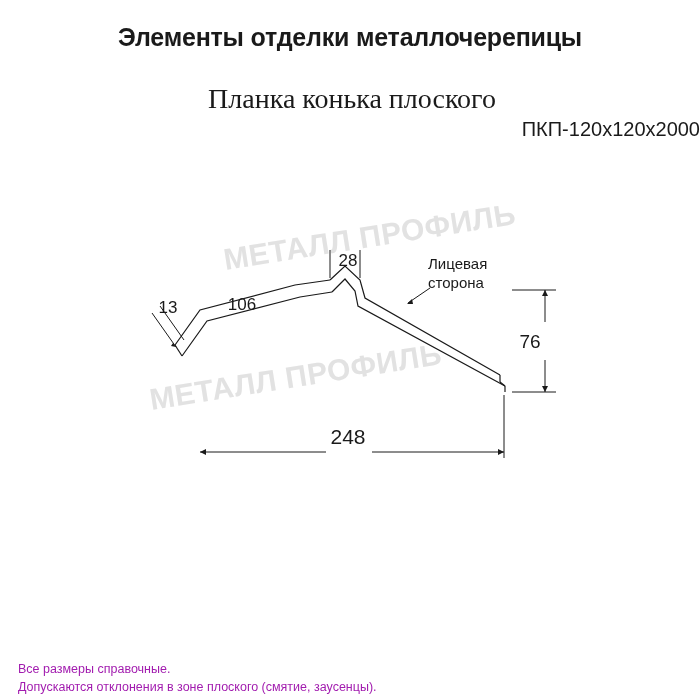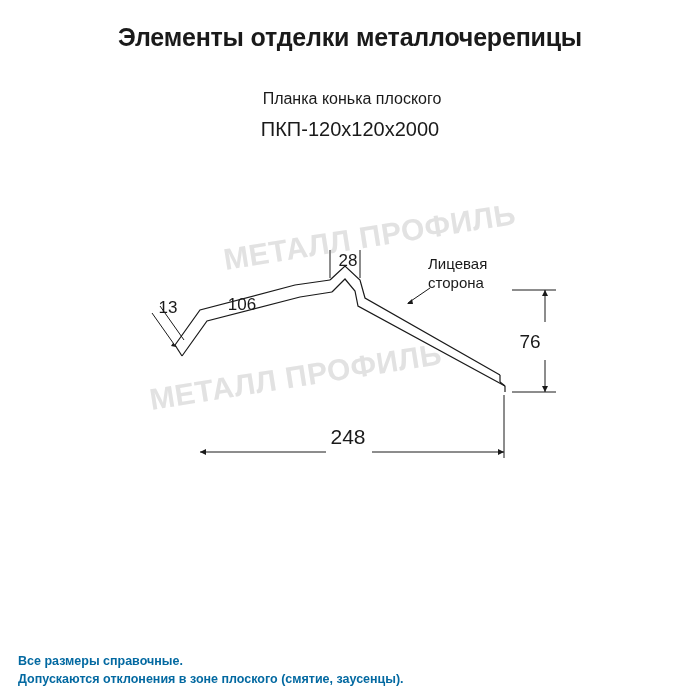--- a/index.html
+++ b/index.html
@@ -28,30 +28,32 @@
     text-align: center;
   }
   .main-title {
     font-size: 25px;
     font-weight: bold;
     letter-spacing: -0.2px;
     line-height: 30px;
     margin: 0;
   }
   .subtitle-1 {
-    font-size: 16px;
+    font-size: 28px;
     line-height: 26px;
     margin: 34px 0 0 4px;
     font-weight: normal;
+    font-family: Liberation Serif, serif;
   }
   .subtitle-2 {
     font-size: 20px;
     line-height: 26px;
     margin: 4px 0 0 0;
     font-weight: normal;
+    text-align: right;
   }
   .drawing {
     position: absolute;
     top: 170px;
     left: 0;
     width: 700px;
     height: 330px;
   }
   .watermark-layer {
     position: absolute;
@@ -77,25 +79,24 @@
   }
   .wm-2 {
     left: 148px;
     top: 190px;
     font-size: 30px;
     transform: rotate(-9deg);
   }
   .footer {
     position: absolute;
     left: 18px;
-    bottom: 12px;
+    bottom: 4px;
     font-size: 12.5px;
     line-height: 18px;
-    color: #0369a1;
-    font-weight: bold;
+    color: #a21caf;
   }
   .footer div { white-space: nowrap; }
   svg text {
     font-family: "Liberation Sans", sans-serif;
     fill: #1a1a1a;
   }
 </style>
 </head>
 <body>
 

